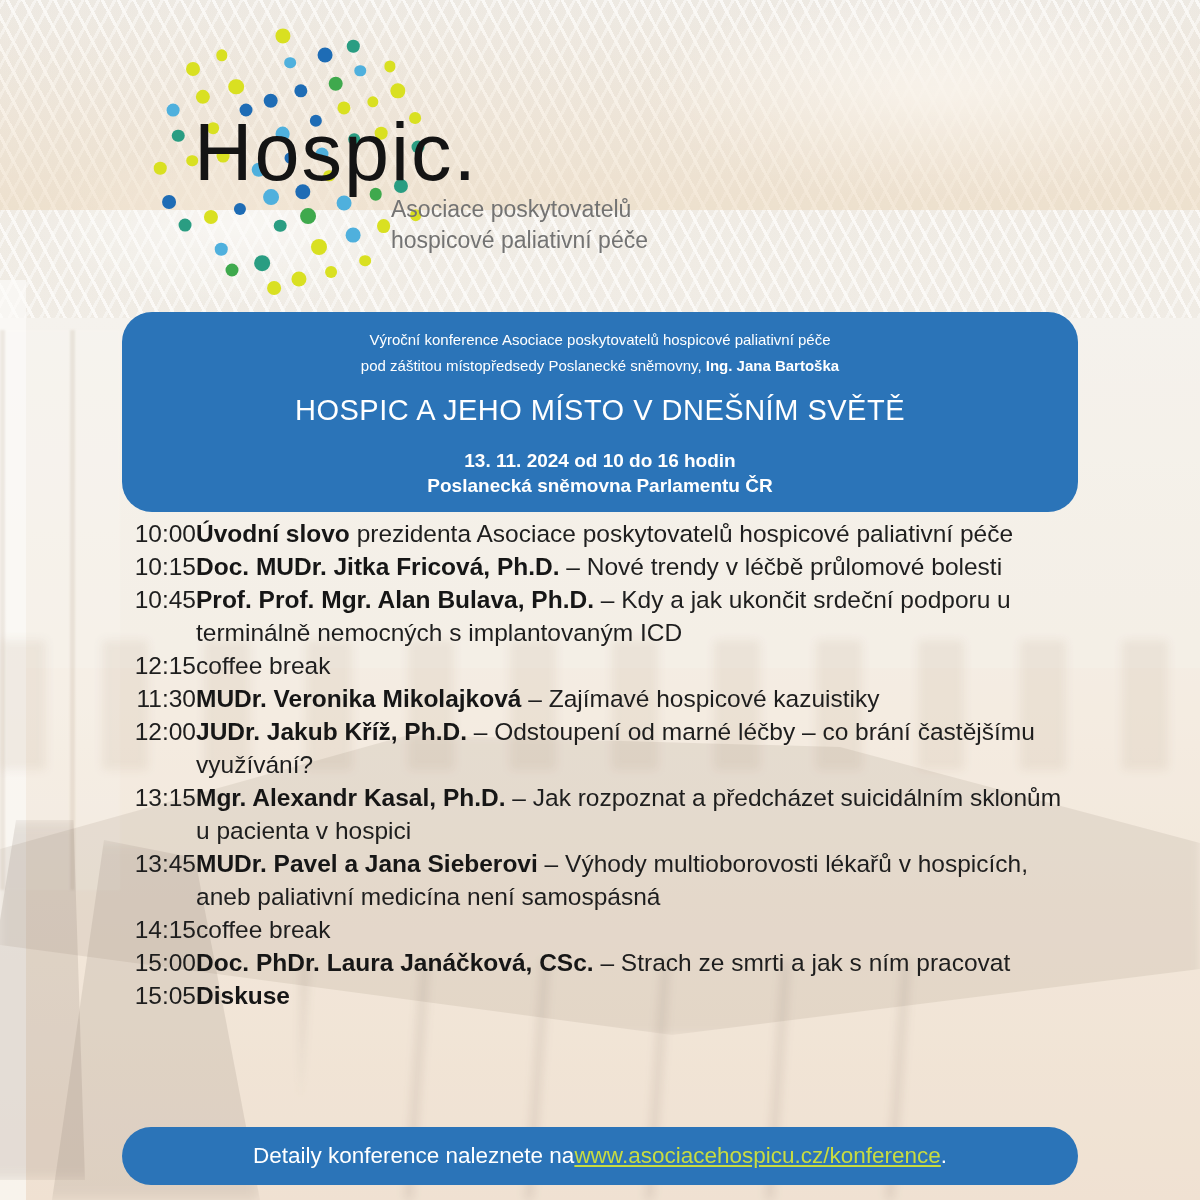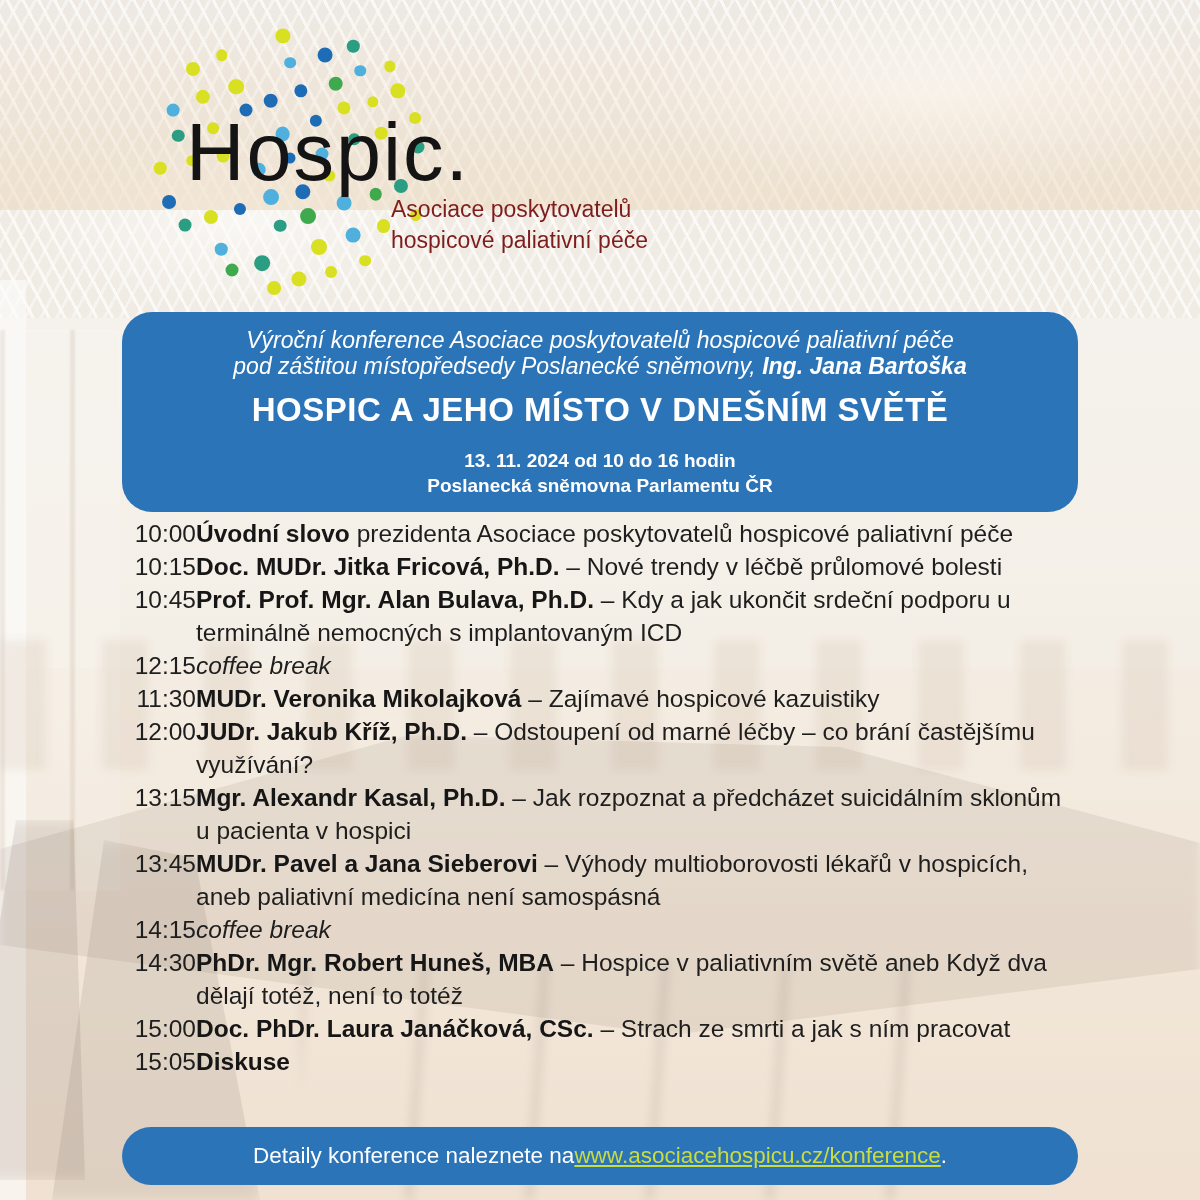--- a/index.html
+++ b/index.html
@@ -30,41 +30,41 @@
   .bg-chair-r{top:840px;right:-40px;width:260px;height:360px;background:rgba(66,46,32,.15);filter:blur(7px);
     clip-path:polygon(40% 0, 75% 5%, 100% 100%, 20% 100%);}
   .bg-legs{top:960px;left:300px;width:620px;height:240px;opacity:.7;filter:blur(4px);
     background:repeating-linear-gradient(94deg, rgba(70,48,34,.18) 0 10px, rgba(0,0,0,0) 10px 120px);}
   .bg-floor{bottom:0;left:0;right:0;height:210px;background:linear-gradient(180deg, rgba(233,206,170,0), rgba(230,200,160,.5));}
   .bg-wash{inset:0;background:rgba(248,244,238,.30);}
 
   
   .logo-dots{position:absolute;left:140px;top:18px;width:310px;height:285px;z-index:2;}
   .dot{position:absolute;border-radius:50%;transform:translate(-50%,-50%);}
-  .wordmark{position:absolute;left:186px;top:112px;z-index:3;font-size:81px;line-height:1;
+  .wordmark{position:absolute;left:194px;top:112px;z-index:3;font-size:81px;line-height:1;
     color:#141414;letter-spacing:2px;font-weight:400;}
-  .logo-sub{position:absolute;left:391px;top:194px;z-index:3;font-size:23px;line-height:31px;color:#7f1d1d;}
+  .logo-sub{position:absolute;left:391px;top:194px;z-index:3;font-size:23px;line-height:31px;color:#737373;}
 
   
   .banner{position:absolute;left:122px;top:312px;width:956px;z-index:3;box-sizing:border-box;
     border-radius:30px;color:#fff;text-align:center;padding:15px 40px 14px;}
   .banner p,.banner h1{margin:0;}
-  .b-line{font-size:23px;line-height:26px;font-weight:400;font-style:italic;}
+  .b-line{font-size:15px;line-height:26px;font-weight:400;}
   .b-line strong{font-weight:700;}
-  .b-title{font-size:33px;line-height:34px;font-weight:700;margin-top:14px !important;letter-spacing:.5px;}
+  .b-title{font-size:29px;line-height:34px;font-weight:400;margin-top:14px !important;letter-spacing:.5px;}
   .b-strong{font-size:19px;line-height:25px;font-weight:700;}
   .b-date{margin-top:21px !important;}
 
   
   .schedule{position:absolute;left:122px;top:517px;width:958px;z-index:3;color:#1e1e1e;}
   .sched-row{display:flex;font-size:24.5px;line-height:33px;}
   .sched-time{flex:0 0 74px;text-align:right;}
   .sched-desc{flex:1;}
   .sched-desc b{font-weight:700;color:#161616;}
-  .sched-desc.it{font-style:italic;}
+  .sched-desc.it{}
 
   
   .footer-pill{position:absolute;left:122px;top:1127px;width:956px;height:58px;z-index:3;box-sizing:border-box;
     border-radius:29px;color:#fff;display:flex;align-items:center;justify-content:center;font-size:22.5px;}
   .footer-link{font-weight:400;text-decoration:underline;cursor:pointer;}
 </style>
 </head>
 <body>
 
 <div class="poster">
@@ -185,24 +185,20 @@
       </div>
       <div class="sched-row">
         <span class="sched-time">13:45</span>
         <span class="sched-desc"><b>MUDr. Pavel a Jana Sieberovi</b> – Výhody multioborovosti lékařů v hospicích, aneb paliativní medicína není samospásná</span>
       </div>
       <div class="sched-row">
         <span class="sched-time">14:15</span>
         <span class="sched-desc it">coffee break</span>
       </div>
       <div class="sched-row">
-        <span class="sched-time">14:30</span>
-        <span class="sched-desc"><b>PhDr. Mgr. Robert Huneš, MBA</b> – Hospice v paliativním světě aneb Když dva dělají totéž, není to totéž</span>
-      </div>
-      <div class="sched-row">
         <span class="sched-time">15:00</span>
         <span class="sched-desc"><b>Doc. PhDr. Laura Janáčková, CSc.</b> – Strach ze smrti a jak s ním pracovat</span>
       </div>
       <div class="sched-row">
         <span class="sched-time">15:05</span>
         <span class="sched-desc"><b>Diskuse</b></span>
       </div>
     </main>
 
   <footer class="footer-pill" id="footer" style="background: rgb(43, 116, 184);">

